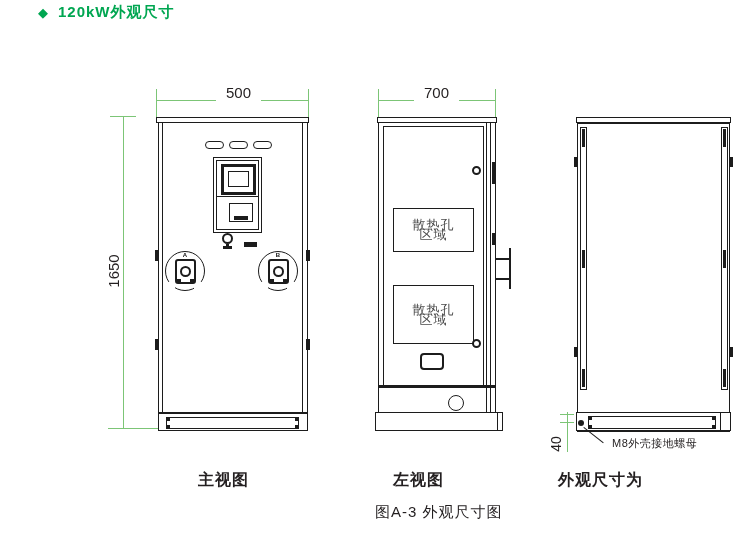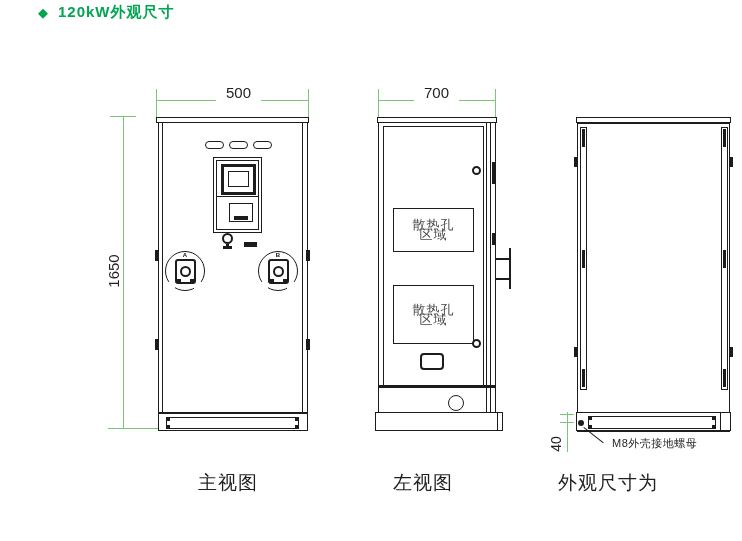--- a/index.html
+++ b/index.html
@@ -18,21 +18,21 @@
   .g{background:var(--dimension-green);}           
   .b1{border:1px solid var(--line-dark);background:transparent;}
   .b15{border:1.5px solid var(--line-dark);background:transparent;}
   .b2{border:2px solid var(--line-dark);background:transparent;}
   .b25{border:2.5px solid var(--line-dark);background:transparent;}
   .b3{border:3px solid var(--line-dark);background:transparent;}
   .round{border-radius:50%;}
   .white{background:#fff;}
   .dimlabel{font-size:15px;color:#231F20;text-align:center;line-height:16px;}
   .rot{transform:rotate(-90deg);transform-origin:center center;}
-  .caption{font-size:19px;color:#231F20;letter-spacing:1px;}
+  .caption{font-size:16px;color:#231F20;letter-spacing:1px;font-weight:bold;}
   .ventlabel{display:flex;flex-direction:column;align-items:center;justify-content:center;
     width:100%;height:100%;font-size:13px;line-height:10px;color:#4a4a4a;letter-spacing:1px;}
   .gunlabel{font-size:6px;font-weight:bold;text-align:center;color:#111;line-height:7px;}
 </style>
 </head>
 <body>
 
 <div id="canvas">
 
   <span class="abs" style="left:38px;top:5px;font-size:13px;color:var(--accent-green);">◆</span>
@@ -183,14 +183,15 @@
 
     <div class="abs g" style="left:567px;top:412px;width:1px;height:40px;"></div>
     <div class="abs g" style="left:560px;top:414px;width:14px;height:1px;"></div>
     <div class="abs g" style="left:560px;top:422px;width:14px;height:1px;"></div>
     <div class="abs dimlabel rot" style="left:538px;top:436px;width:36px;font-size:14px;">40</div>
   </div>
 
   <span class="abs caption" style="left:198px;top:470px;">主视图</span>
   <span class="abs caption" style="left:393px;top:470px;">左视图</span>
   <span class="abs caption" style="left:558px;top:470px;">外观尺寸为</span>
+  <span class="abs" style="left:375px;top:503px;font-size:15px;font-weight:500;letter-spacing:1px;">图A-3 外观尺寸图</span>
 
 </div>
 
 </body></html>

